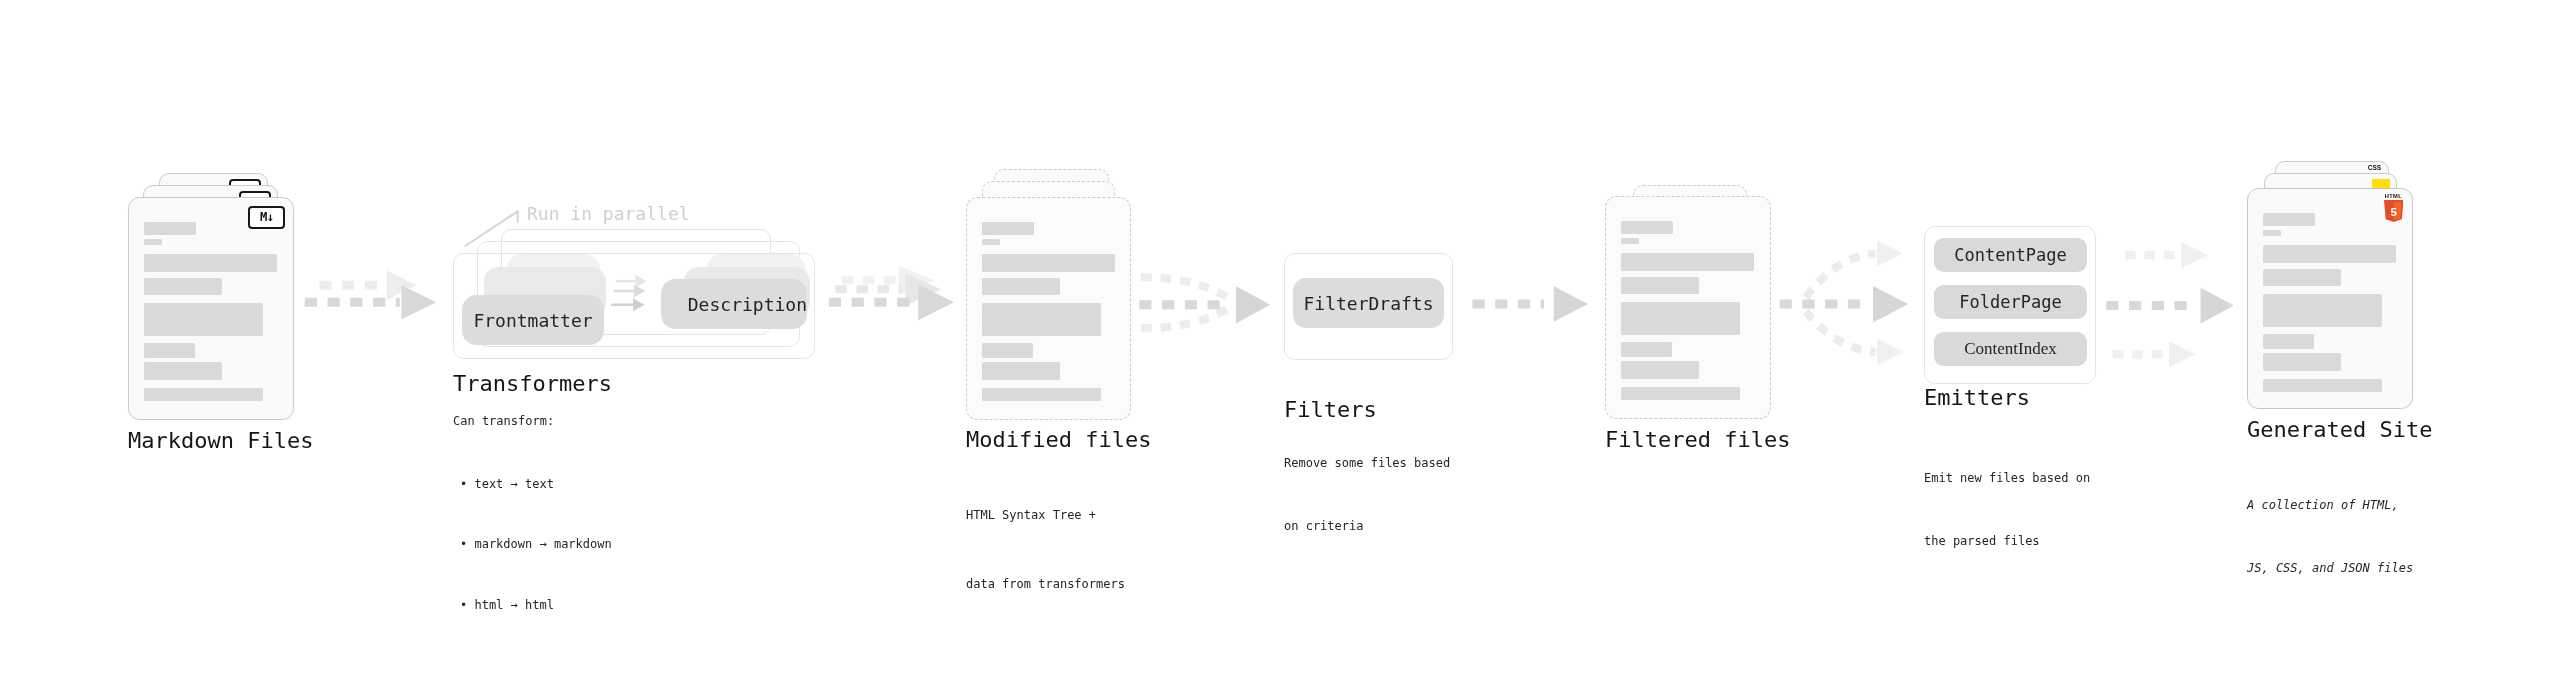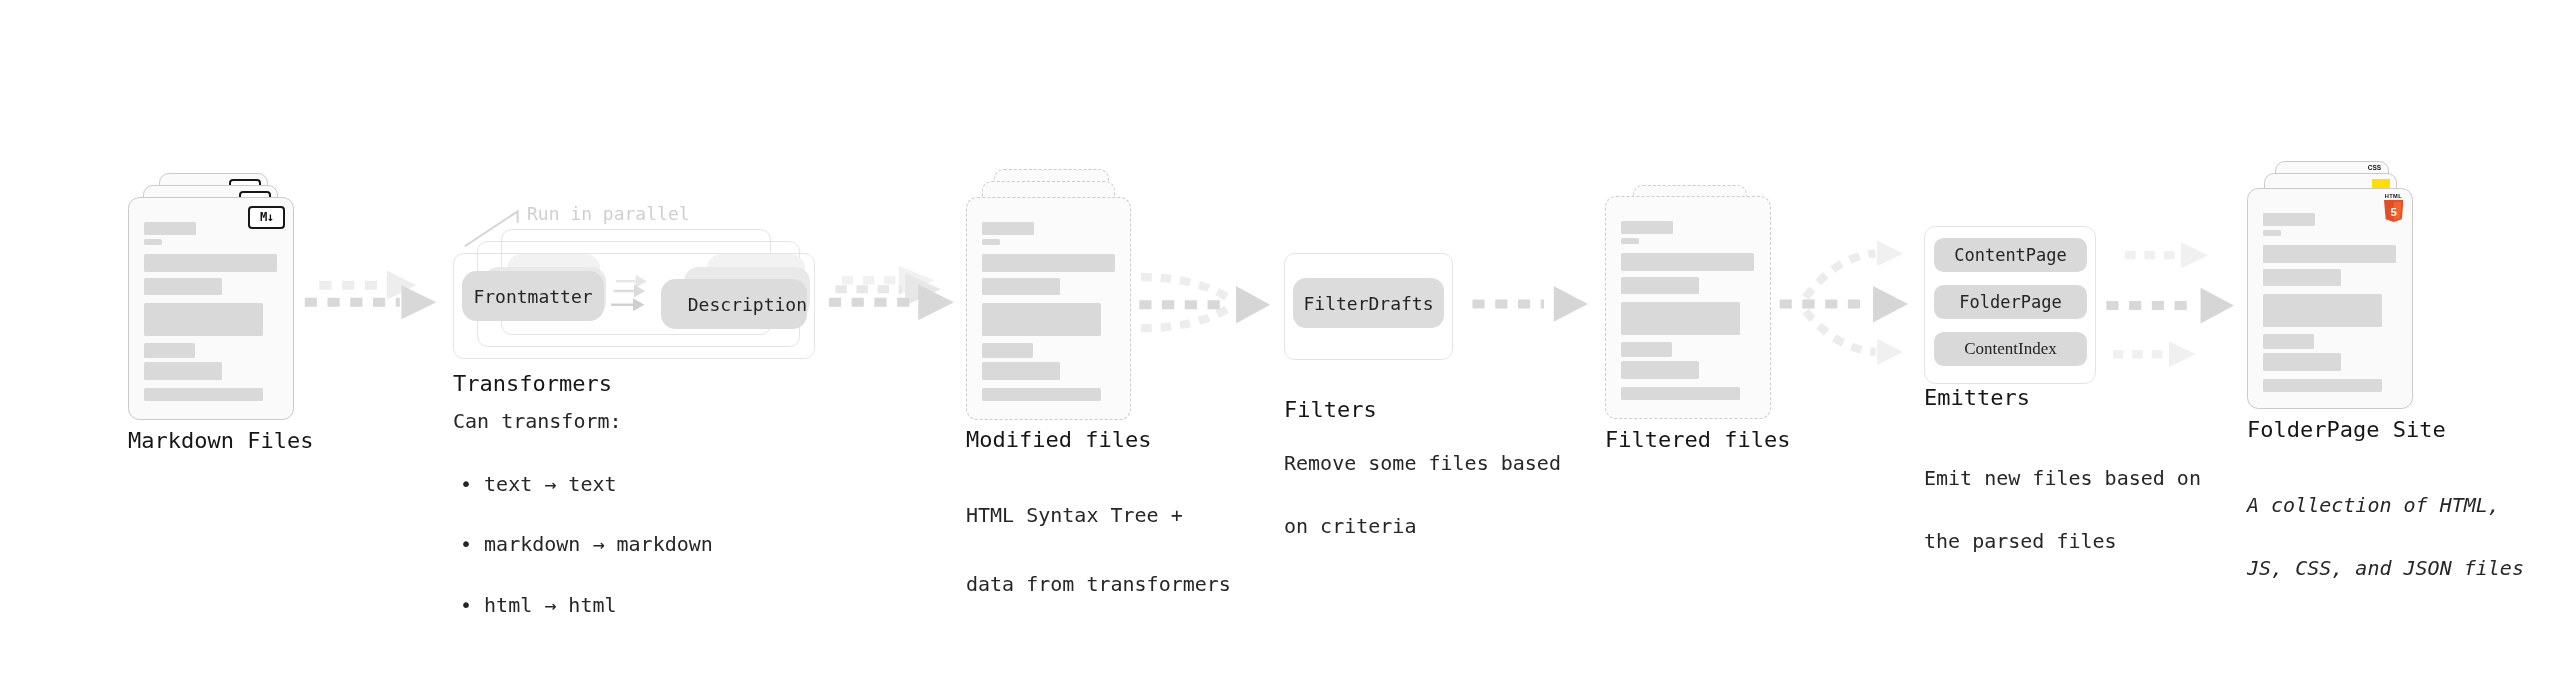--- a/index.html
+++ b/index.html
@@ -32,21 +32,21 @@
   .frame{position:absolute;box-sizing:border-box;border:1.6px solid #e4e4e4;border-radius:10.6px;background:transparent;}
   .frame.filled{background:#ffffff;}
   
   .pill{position:absolute;box-sizing:border-box;background:#dcdcdc;border-radius:14.6px;
     display:flex;align-items:center;justify-content:center;font-size:18px;color:#242424;}
   .pill.g2{background:#e9e9e9;}
   .pill.g3{background:#f2f2f2;}
   .pill.emit{background:#d9d9d9;border-radius:9.8px;font-size:17px;}
   
   .stage-label{position:absolute;font-size:22px;line-height:26px;color:#161616;white-space:pre;}
-  .stage-desc{position:absolute;font-size:20px;color:#262626;white-space:pre;}
+  .stage-desc{position:absolute;font-size:12px;color:#262626;white-space:pre;}
   .callout{position:absolute;font-size:18px;color:#cfcfcf;white-space:pre;}
   .bullets div{white-space:pre;}
   
   .css-badge{position:absolute;right:6.5px;top:3.3px;display:flex;flex-direction:column;align-items:center;}
   .css-badge span{font-size:6.5px;line-height:6.5px;font-weight:bold;color:#111;font-family:"Liberation Sans",sans-serif;}
   .css-bar{width:14px;height:2.4px;background:#2f6bf2;margin-top:0.8px;}
   .js-badge{position:absolute;right:6.5px;top:4.9px;width:18px;height:9.8px;background:#ffde00;}
   .html5-badge{position:absolute;right:8.1px;top:4.1px;width:21px;display:flex;flex-direction:column;align-items:center;}
   .html5-word{font-size:5.7px;line-height:6.5px;font-weight:bold;color:#111;letter-spacing:0.4px;font-family:"Liberation Sans",sans-serif;}
   #arrow-layer{position:absolute;left:0;top:0;z-index:6;pointer-events:none;}
@@ -85,21 +85,21 @@
   </div>
 
   <div class="stage">
     <div class="callout" style="left:527px;top:203px;">Run in parallel</div>
     <div class="frame" style="left:501px;top:229px;width:270px;height:106px;"></div>
     <div class="frame" style="left:477px;top:241px;width:323px;height:106px;"></div>
     <div class="frame" style="left:453px;top:253px;width:362px;height:106px;"></div>
 
     <div class="pill g3" style="left:507px;top:254px;width:93px;height:50px;"></div>
     <div class="pill g2" style="left:484px;top:267px;width:122px;height:50px;"></div>
-    <div class="pill" style="left:462px;top:271px;width:142px;height:50px;">
+    <div class="pill" style="left:462px;top:295px;width:142px;height:50px;">
       <span>Frontmatter</span>
     </div>
 
     <div class="pill g3" style="left:707px;top:254px;width:98px;height:50px;"></div>
     <div class="pill g2" style="left:684px;top:267px;width:126px;height:50px;"></div>
     <div class="pill" style="left:661px;top:279px;width:146px;height:50px;justify-content:flex-end;">
       <span>Description</span>
     </div>
 
     <div class="stage-label" style="left:453px;top:371px;">Transformers</div>
@@ -197,21 +197,21 @@
       </div>
       <i class="bar b1"></i>
         <i class="bar b2"></i>
         <i class="bar b3"></i>
         <i class="bar b4"></i>
       <i class="bar b5"></i>
         <i class="bar b6"></i>
         <i class="bar b7"></i>
         <i class="bar b8"></i>
     </div>
-    <div class="stage-label" style="left:2247px;top:417px;">FolderPage Site</div>
+    <div class="stage-label" style="left:2247px;top:417px;">Generated Site</div>
     <div class="stage-desc" style="left:2247px;top:453px;line-height:21px;font-style:italic;">
       <div>A collection of HTML,</div>
       <div>JS, CSS, and JSON files</div>
     </div>
   </div>
 
   <svg id="arrow-layer" width="2576" height="681" viewBox="0 0 3170 838">
 
     <g>
       <line x1="393" y1="351" x2="474" y2="351" stroke="#ededed" stroke-width="11" stroke-dasharray="15 13"></line>

